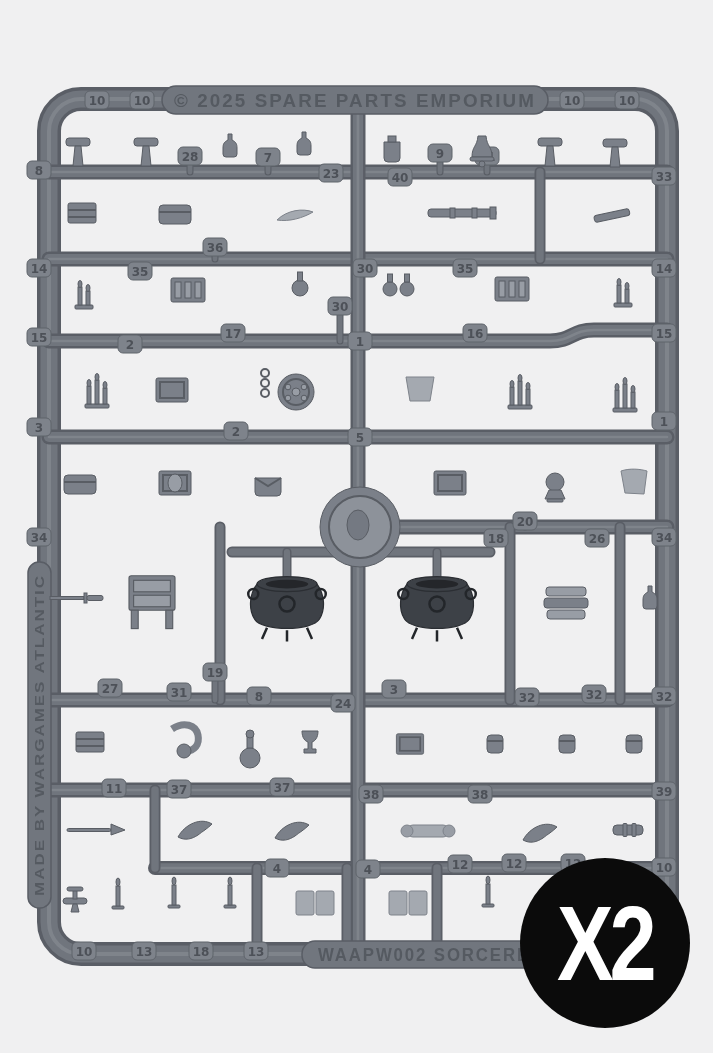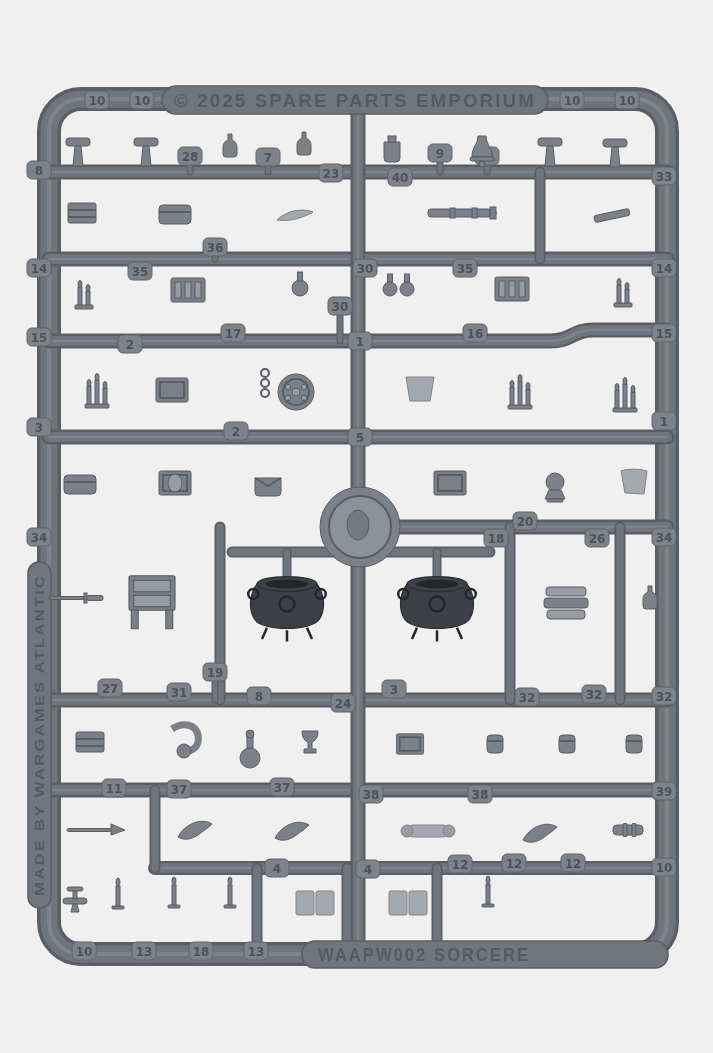--- a/index.html
+++ b/index.html
@@ -637,13 +637,16 @@
           <rect x="-19" y="-12" width="18" height="24" rx="2"></rect>
           <rect x="1" y="-12" width="18" height="24" rx="2"></rect>
         </g>
         <g class="part" transform="translate(488,894)">
           <rect x="-6" y="10" width="12" height="3" rx="1"></rect>
           <rect x="-2" y="-10" width="4" height="20"></rect>
           <ellipse cx="0" cy="-14" rx="2" ry="4"></ellipse>
         </g>
       </g>
   </svg>
+  <div class="badge" style="background: rgb(11, 11, 11);">
+    <span class="badge-label" style="color: rgb(255, 255, 255);">X2</span>
+  </div>
 </div>
 
 </body></html>

